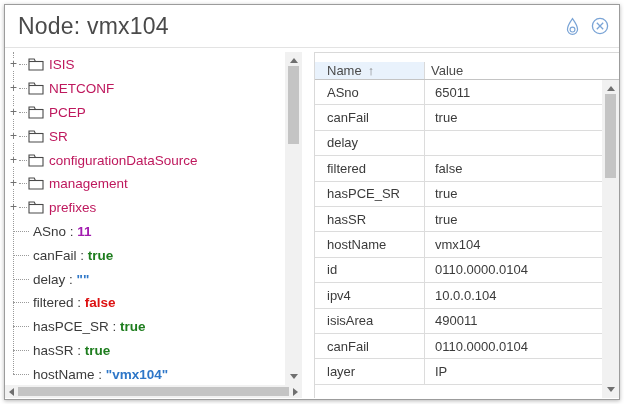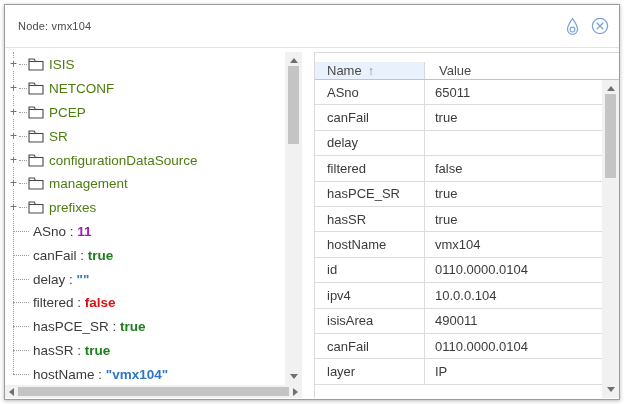--- a/index.html
+++ b/index.html
@@ -5,39 +5,39 @@
   * { box-sizing: border-box; margin: 0; padding: 0; }
   html,body { width:624px; height:404px; background:#fff; overflow:hidden;
     font-family:"Liberation Sans", sans-serif; }
 
   .dialog { position:absolute; left:4px; top:4px; width:616px; height:396px;
     background:#fff; border:1px solid #9c9c9c; box-shadow:0 1px 4px rgba(0,0,0,.28); }
 
   
   .titlebar { height:43px; display:flex; align-items:center; padding:0 10px 0 13px;
     border-bottom:1px solid #e3e3e3; }
-  .title { font-size:11px; color:#4a4a4a; letter-spacing:.2px; }
+  .title { font-size:23px; color:#4a4a4a; letter-spacing:.2px; }
   .titlebar .icons { margin-left:auto; display:flex; align-items:center; gap:11px; }
   .tool-icon { display:inline-flex; cursor:pointer; }
 
   
   .panes { display:flex; height:350px; padding-top:4px; }
 
   
   .left-pane { width:297px; display:flex; flex-direction:column; }
   .tree-area { flex:1; display:flex; min-height:0; }
   .tree { flex:1; position:relative; padding-top:1px; overflow:hidden; font-size:13.5px; color:#3b3b3b; }
   .vline { position:absolute; left:8px; top:0; height:322px; border-left:1px dotted #9a9a9a; }
   .trow { position:relative; height:23.8px; display:flex; align-items:center; white-space:nowrap; }
   .plus { width:11px; margin-left:3px; text-align:center; font-size:12px; color:#6f6f6f;
     line-height:11px; cursor:pointer; z-index:1; background:#fff; }
   .hstub { width:8px; border-top:1px dotted #9a9a9a; }
   .leafstub { width:16px; margin-left:8px; }
   .ficon { margin:0 5px 0 1px; flex:none; }
-  .flabel { color:#4d7c0f; }
+  .flabel { color:#be185d; }
   .tkey { margin-left:4px; }
   .tcolon { white-space:pre; color:#3d3d3d; }
   .tval { font-weight:bold; }
   .v-num  { color:#a21caf; }
   .v-true { color:#1e7d1e; }
   .v-false{ color:#dd1111; }
   .v-str  { color:#2e77c8; }
 
   
   .vscroll { width:17px; background:#f1f1f1; position:relative; flex:none; }
@@ -52,21 +52,21 @@
 
   .pane-gap { width:12px; flex:none; }
 
   
   .right-pane { flex:1; display:flex; flex-direction:column; border-left:1px solid #d9d9d9;
     border-top:1px solid #d9d9d9; font-size:13px; color:#3b3b3b; overflow:hidden; }
   .thead { display:flex; height:27px; border-bottom:1px solid #c4c4c4; flex:none; }
   .th { display:flex; align-items:center; padding-left:12px; color:#4a4a4a;margin-top:9px; }
   .th-name { width:110px; background:#e9f2fc; border-right:1px solid #d9d9d9; cursor:pointer; }
   .sort-arrow { margin-left:6px; color:#7e7e7e; font-size:13px; }
-  .th-value { flex:1; padding-left:14px; }
+  .th-value { flex:1; padding-left:6px; }
   .tbody-wrap { flex:1; display:flex; min-height:0; }
   .tbody { flex:1; overflow:hidden; }
   .trow2 { display:flex; height:25.4px; border-bottom:1px solid #dcdcdc; }
   .cell { display:flex; align-items:center; }
   .cname { width:110px; padding-left:12px; border-right:1px solid #dcdcdc; }
   .cvalue { flex:1; padding-left:10px; }
 </style>
 </head>
 <body>
 

